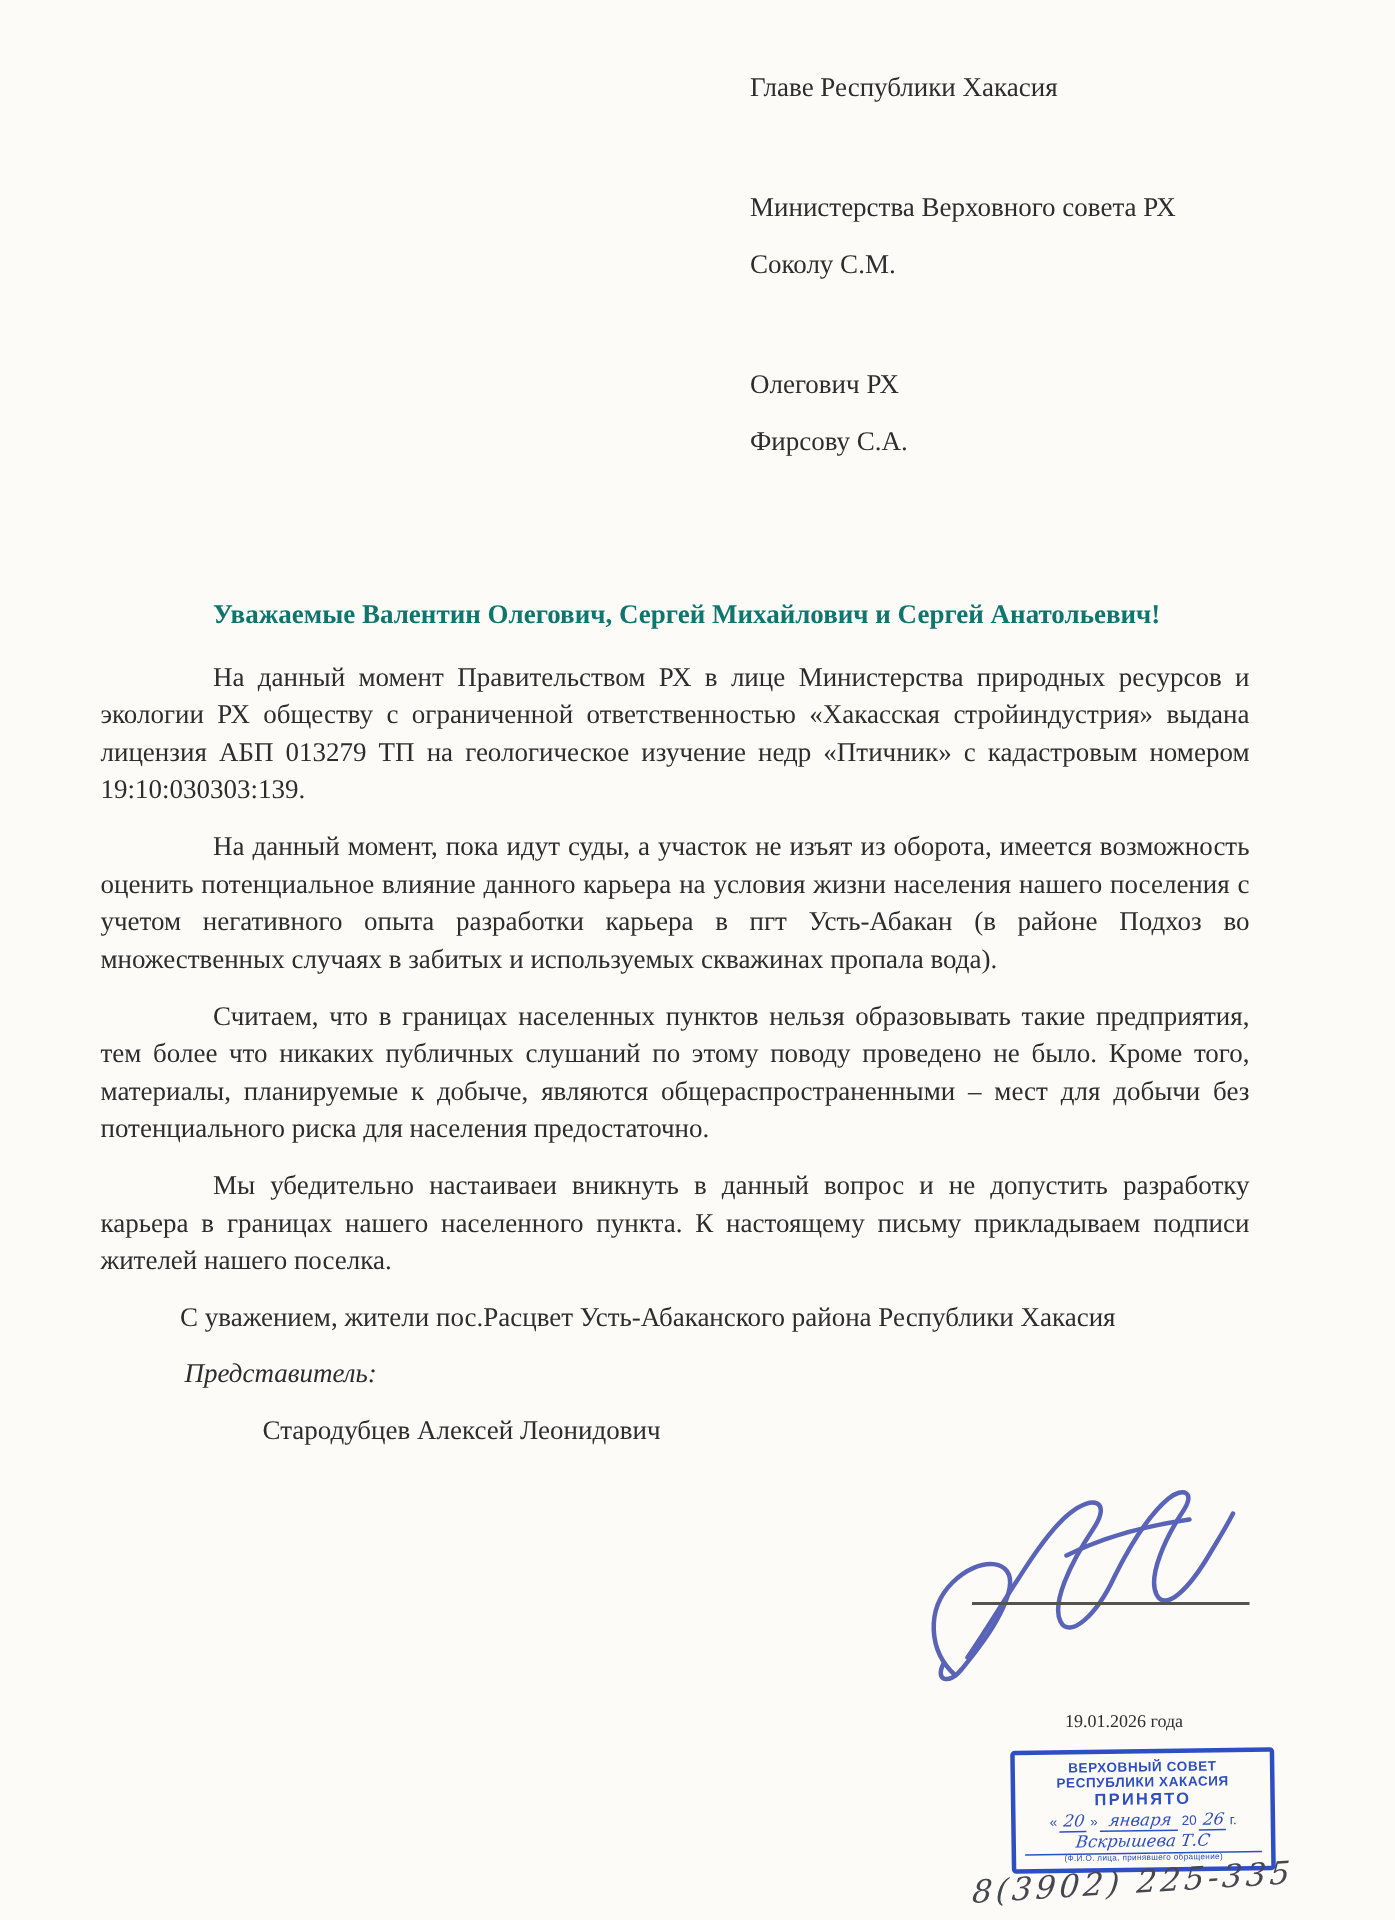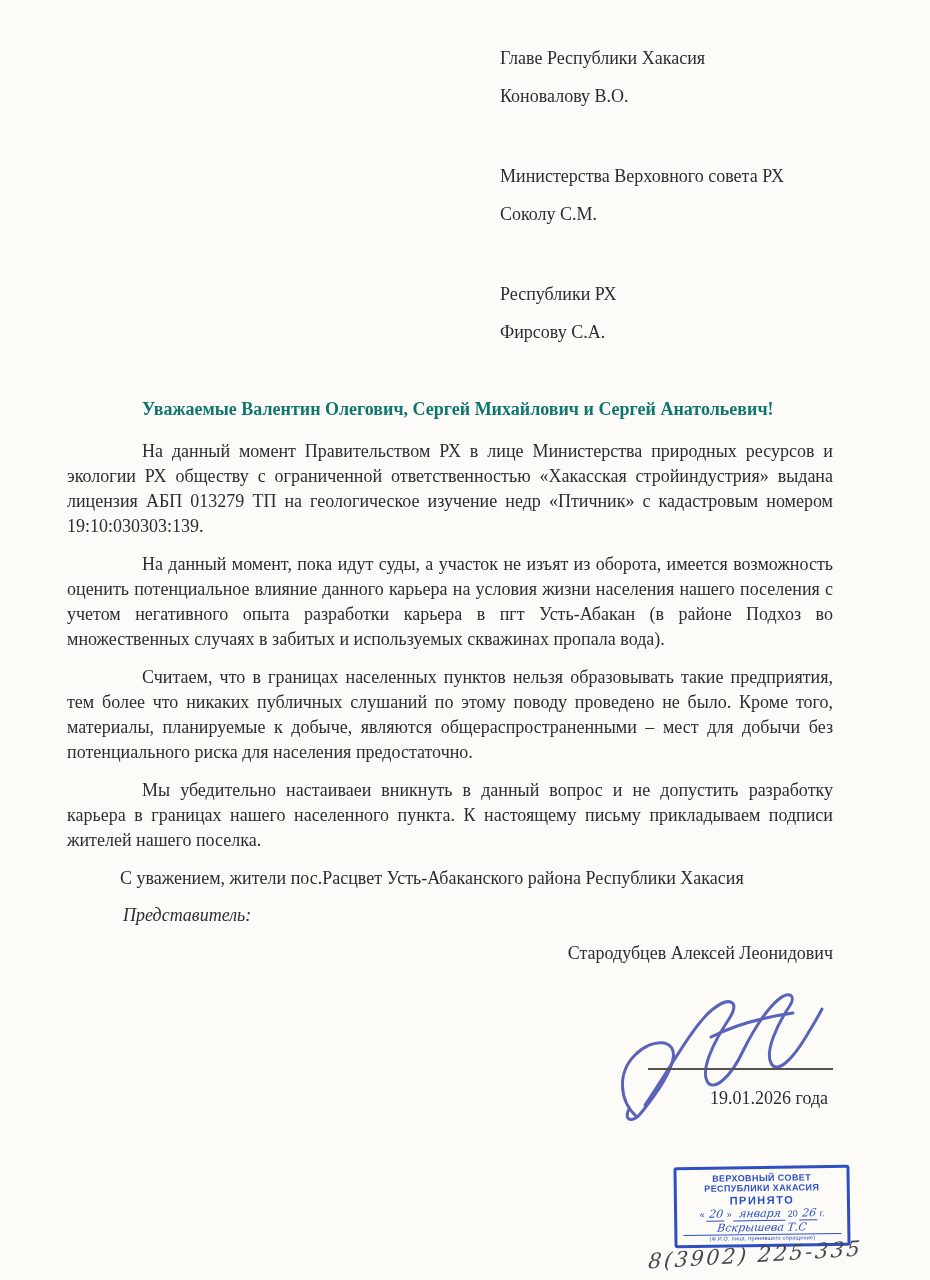--- a/index.html
+++ b/index.html
@@ -39,40 +39,40 @@
     text-indent: 75px;
     color: #0f766e;
   }
   .para {
     margin: 0 0 13px 0;
     text-indent: 75px;
     text-align: justify;
   }
   .closing { margin: 0 0 12px 53px; }
   .rep-label { margin: 6px 0 13px 56px; font-style: italic; }
-  .rep-name  { margin: 13px 0 0 108px; text-align: right; }
+  .rep-name  { margin: 13px 0 0 108px; }
   
   .signature {
     position: absolute;
     left: 615px;
     top: 985px;
     pointer-events: none;
   }
   .sig-line {
     position: absolute;
     left: 648px;
     top: 1068px;
     width: 185px;
     border-top: 2px solid #55534f;
   }
   .letter-date {
     position: absolute;
     left: 710px;
-    top: 1088px;
-    font-size: 18px;
+    top: 1140px;
+    font-size: 12px;
   }
   
   .hw, .hw2 {
     font-family: "DejaVu Serif", serif;
     font-style: italic;
     transform: skewX(-8deg);
     display: inline-block;
   }
   
   .stamp {
@@ -139,28 +139,27 @@
   }
 </style>
 </head>
 <body>
 
 <div class="page">
 
   <div class="recipients">
     <div class="recipient-group">
       <p>Главе Республики Хакасия</p>
-      <p>Коновалову В.О.</p>
     </div>
     <div class="recipient-group">
       <p>Министерства Верховного совета РХ</p>
       <p>Соколу С.М.</p>
     </div>
     <div class="recipient-group">
-      <p>Республики РХ</p>
+      <p>Олегович РХ</p>
       <p>Фирсову С.А.</p>
     </div>
   </div>
 
   <div class="letter-body">
     <p class="salutation">Уважаемые Валентин Олегович, Сергей Михайлович и Сергей Анатольевич!</p>
     <p class="para">На данный момент Правительством РХ в лице Министерства природных ресурсов и экологии РХ обществу с ограниченной ответственностью «Хакасская стройиндустрия» выдана лицензия АБП 013279 ТП на геологическое изучение недр «Птичник» с кадастровым номером 19:10:030303:139.</p>
     <p class="para">На данный момент, пока идут суды, а участок не изъят из оборота, имеется возможность оценить потенциальное влияние данного карьера на условия жизни населения нашего поселения с учетом негативного опыта разработки карьера в пгт Усть-Абакан (в районе Подхоз во множественных случаях в забитых и используемых скважинах пропала вода).</p>
     <p class="para">Считаем, что в границах населенных пунктов нельзя образовывать такие предприятия, тем более что никаких публичных слушаний по этому поводу проведено не было. Кроме того, материалы, планируемые к добыче, являются общераспространенными – мест для добычи без потенциального риска для населения предостаточно.</p>
     <p class="para">Мы убедительно настаиваеи вникнуть в данный вопрос и не допустить разработку карьера в границах нашего населенного пункта. К настоящему письму прикладываем подписи жителей нашего поселка.</p>

